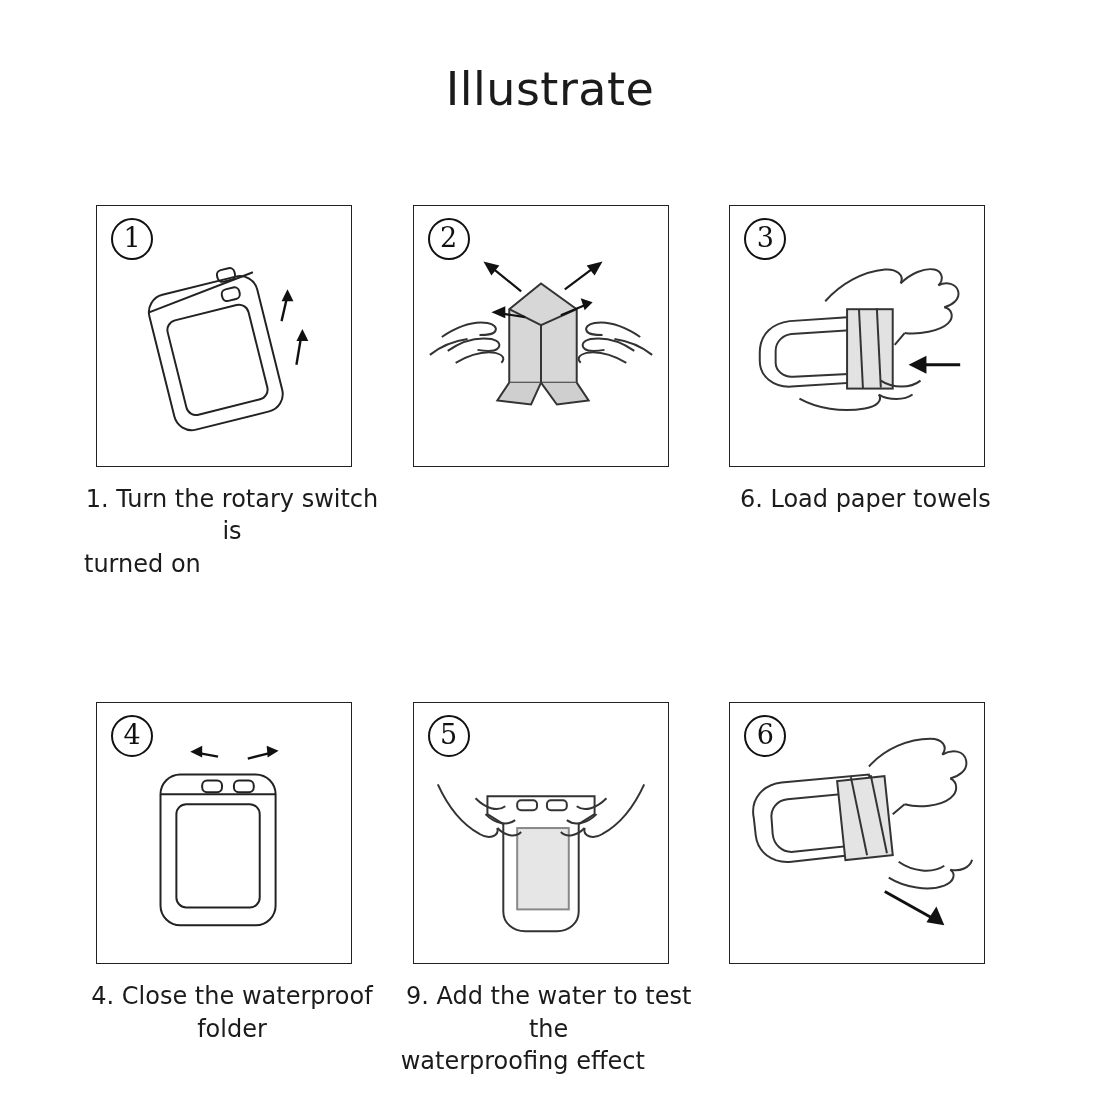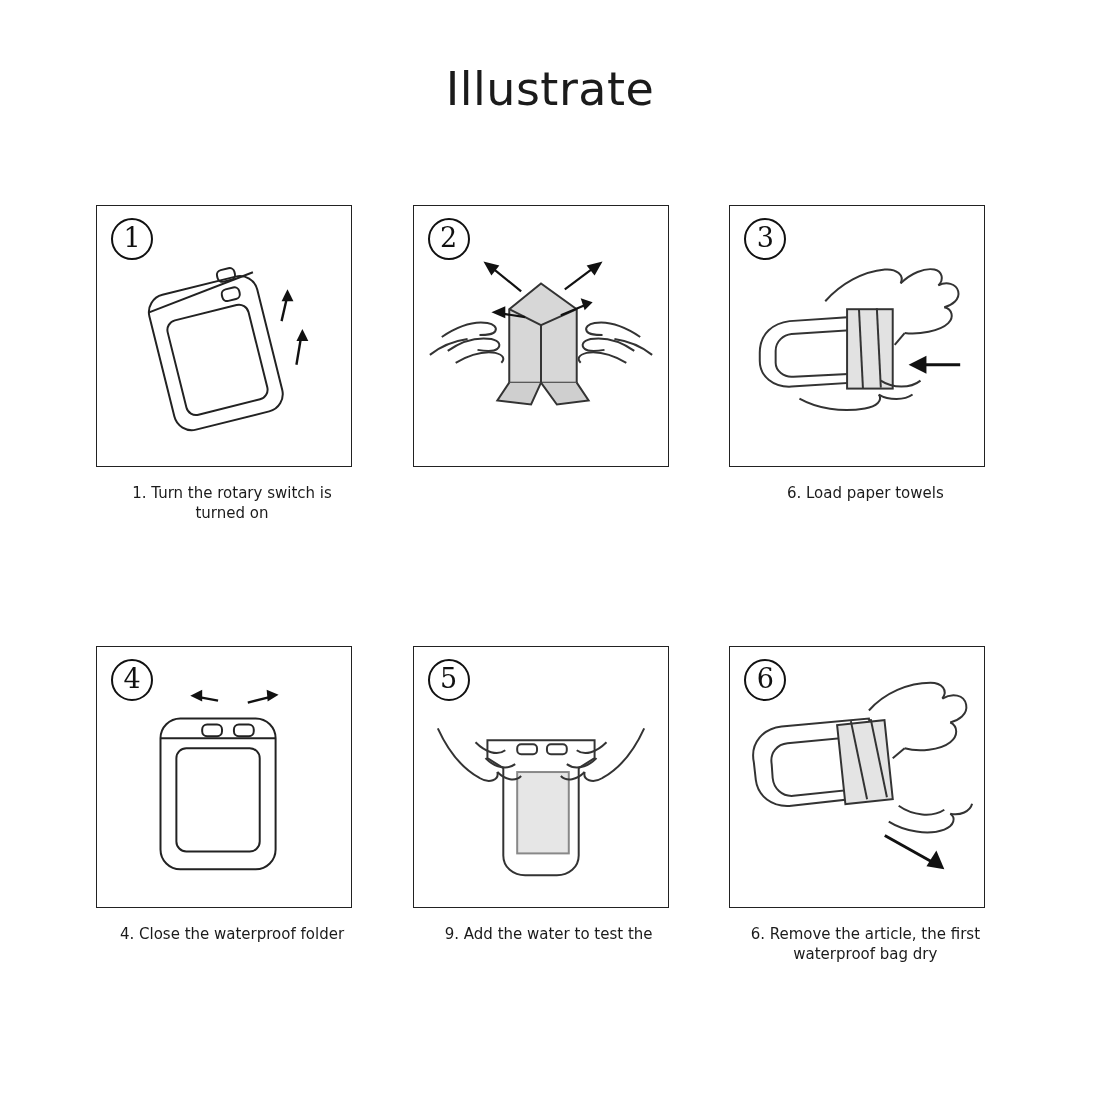--- a/index.html
+++ b/index.html
@@ -66,29 +66,29 @@
     border-radius: 50%;
     font-size: 27px;
     line-height: 36px;
     text-align: center;
     font-family: "DejaVu Serif", serif;
     color: #111;
   }
   .caption {
     margin-top: 16px;
     width: 296px;
-    font-size: 15px;
+    font-size: 24px;
     line-height: 1.35;
     color: #1b1b1b;
     text-align: center;
     padding-left: 4px;
   }
   .caption .indent {
     display: block;
-    text-align: center;
+    text-align: left;
   }
   .art {
     position: absolute;
     inset: 0;
   }
   .art svg { display: block; width: 100%; height: 100%; }
 </style>
 </head>
 <body>
 
@@ -244,20 +244,21 @@
 
             <path d="M232 82 C222 104 208 122 190 132 C180 138 170 134 172 126"></path>
             <path d="M172 126 C164 134 154 136 148 130"></path>
             <path d="M184 112 C174 122 162 124 154 118"></path>
             <path d="M194 96 C184 106 172 110 164 104"></path>
           </svg>
         </div>
       </div>
       <div class="caption">
         <span>9. Add the water to test the</span>
+        <span class="indent">waterproofing effect</span>
       </div>
     </div>
 
     <div class="step">
       <div class="panel">
         <div class="badge">6</div>
         <div class="art">
           <svg viewBox="0 0 256 262" xmlns="http://www.w3.org/2000/svg" fill="none" stroke="#333" stroke-width="2">
 
             <path d="M24 116 C20 96 34 82 52 80 L140 72 L152 150 L62 160 C42 162 28 150 26 134 Z"></path>
@@ -275,20 +276,16 @@
             <path d="M222 168 C232 170 242 166 244 158"></path>
             <path d="M170 160 C184 170 204 172 216 164"></path>
 
             <g fill="#111" stroke="#111" stroke-width="3">
               <path d="M156 190 L206 218"></path>
               <path d="M216 224 l-8 -19 l-10 16 z" stroke="none"></path>
             </g>
           </svg>
         </div>
       </div>
-      <div class="caption">
-        <span>6. Remove the article, the first</span>
-        <span class="indent">waterproof bag dry</span>
-      </div>
     </div>
 
   </div>
 </div>
 
 </body></html>

